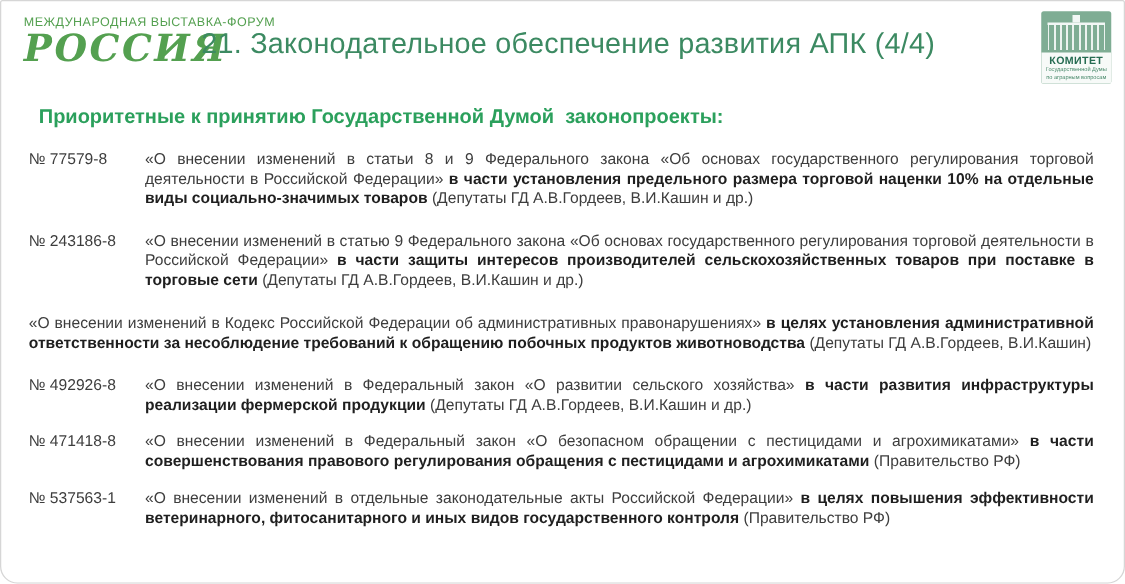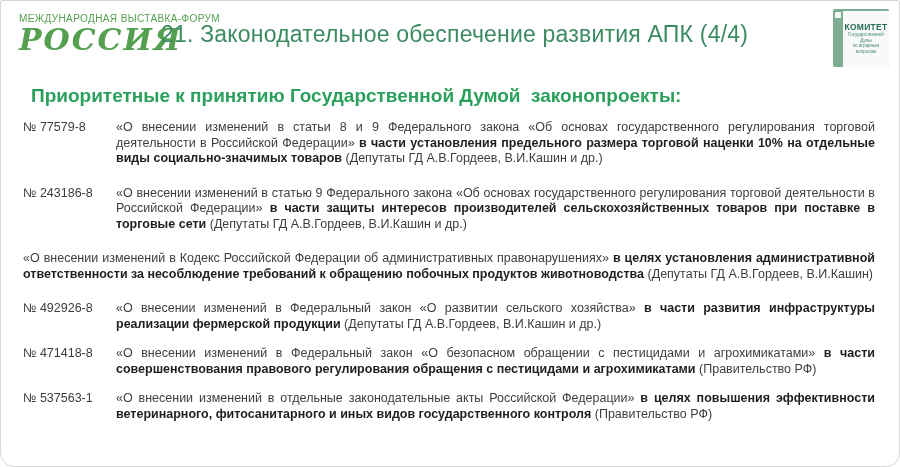--- a/index.html
+++ b/index.html
@@ -29,21 +29,21 @@
   .title{
     position:absolute;left:160px;top:20px;margin:0;
     font-size:23px;font-weight:400;color:#3c8a62;
     letter-spacing:.2px;white-space:nowrap;text-align:center;
   }
 
   
   .committee{
     position:absolute;right:10px;top:8px;width:56px;height:58px;
     background:#7fad94;border-radius:2px;
-    display:flex;flex-direction:row;overflow:hidden;
+    display:flex;flex-direction:column;overflow:hidden;
   }
   .building{
     height:28px;margin:3px 5px 0 5px;position:relative;
     background:
       repeating-linear-gradient(90deg, rgba(255,255,255,.85) 0 1.5px, rgba(255,255,255,0) 1.5px 5px);
     background-position:0 8px;background-size:100% 20px;background-repeat:no-repeat;
   }
   .building::before{
     content:"";position:absolute;left:0;right:0;top:6px;height:2px;
     background:rgba(255,255,255,.9);
@@ -60,21 +60,21 @@
   .committee-name{
     font-size:8.5px;font-weight:bold;color:#266c52;letter-spacing:.3px;line-height:9px;
   }
   .committee-sub{
     font-size:4.5px;color:#4b8b6d;line-height:5.5px;text-align:center;
   }
 
   
   .subtitle{
     position:absolute;left:30px;top:84px;
-    font-size:19px;font-weight:bold;color:#2ba05c;
+    font-size:16px;font-weight:bold;color:#2ba05c;
     white-space:pre-wrap;
   }
 
   
   .bills{position:absolute;left:22px;right:24px;top:119px;}
   .bill-row{display:flex;margin-bottom:19px;}
   .bill-row:nth-child(n+4){margin-bottom:14px;}
   .bill-number{
     flex:0 0 93px;font-size:12.5px;color:#3d3d3d;line-height:15.5px;
   }

